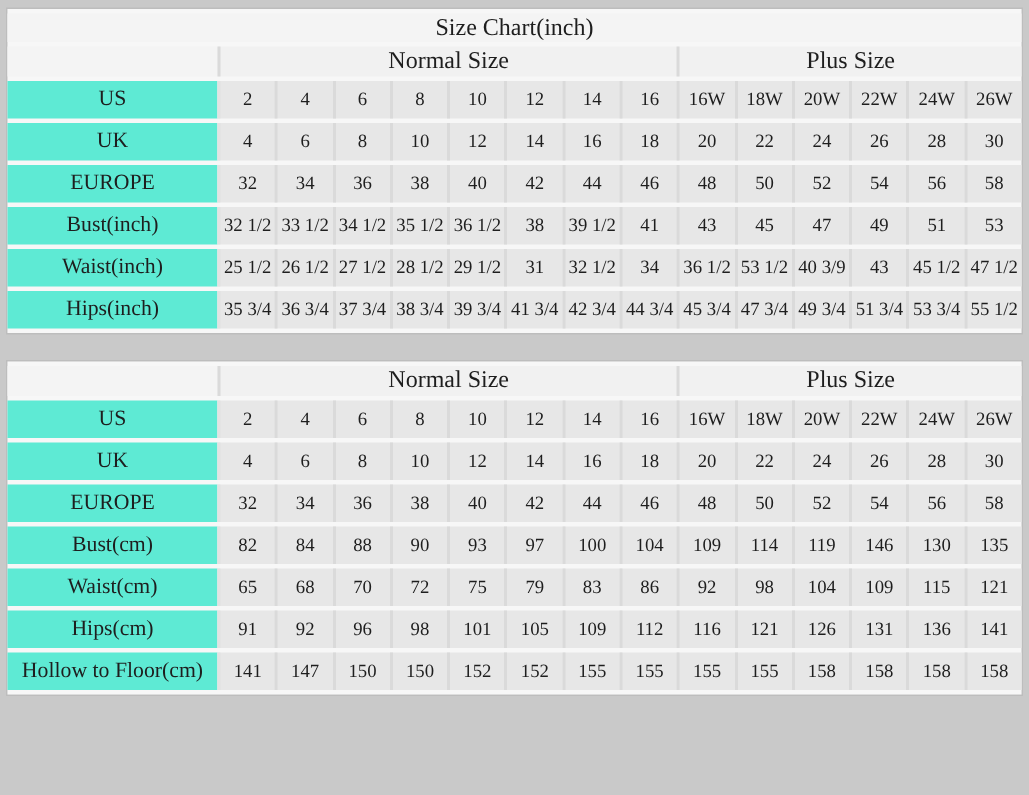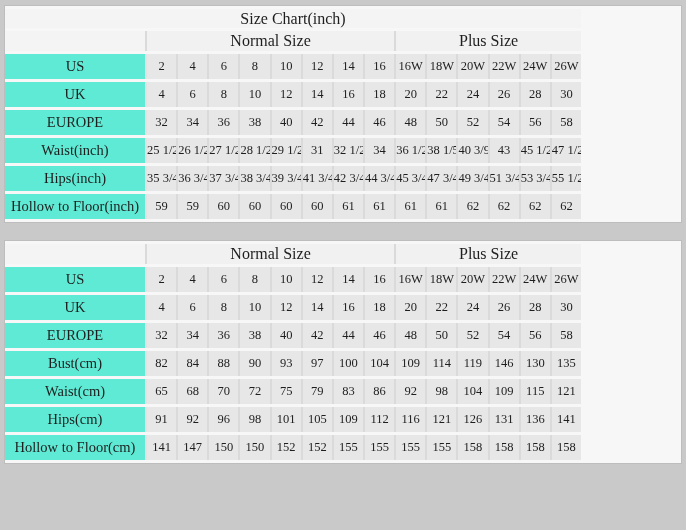--- a/index.html
+++ b/index.html
@@ -17,21 +17,21 @@
     padding: 5px 4px 0 4px;
     display: flex;
     flex-direction: column;
     gap: 17px;
   }
   .chart-table-wrap {
     background: #f7f7f7;
     border: 1px solid #bdbdbd;
   }
   table.size-chart {
-    width: 576px;
+    width: 676px;
     table-layout: fixed;
     border-collapse: separate;
     border-spacing: 0 3px;
     background: #f7f7f7;
   }
   col.col-label { width: 140px; }
   td {
     overflow: hidden;
     white-space: nowrap;
     text-align: center;
@@ -143,31 +143,48 @@
             <td class="data-cell">44</td>
             <td class="data-cell">46</td>
             <td class="data-cell">48</td>
             <td class="data-cell">50</td>
             <td class="data-cell">52</td>
             <td class="data-cell">54</td>
             <td class="data-cell">56</td>
             <td class="data-cell">58</td>
           </tr>
           <tr>
+            <td class="label-cell">Bust(inch)</td>
+            <td class="data-cell first-data">32 1/2</td>
+            <td class="data-cell">33 1/2</td>
+            <td class="data-cell">34 1/2</td>
+            <td class="data-cell">35 1/2</td>
+            <td class="data-cell">36 1/2</td>
+            <td class="data-cell">38</td>
+            <td class="data-cell">39 1/2</td>
+            <td class="data-cell">41</td>
+            <td class="data-cell">43</td>
+            <td class="data-cell">45</td>
+            <td class="data-cell">47</td>
+            <td class="data-cell">49</td>
+            <td class="data-cell">51</td>
+            <td class="data-cell">53</td>
+          </tr>
+          <tr>
             <td class="label-cell">Waist(inch)</td>
             <td class="data-cell first-data">25 1/2</td>
             <td class="data-cell">26 1/2</td>
             <td class="data-cell">27 1/2</td>
             <td class="data-cell">28 1/2</td>
             <td class="data-cell">29 1/2</td>
             <td class="data-cell">31</td>
             <td class="data-cell">32 1/2</td>
             <td class="data-cell">34</td>
             <td class="data-cell">36 1/2</td>
-            <td class="data-cell">38 1/5</td>
+            <td class="data-cell">53 1/2</td>
             <td class="data-cell">40 3/9</td>
             <td class="data-cell">43</td>
             <td class="data-cell">45 1/2</td>
             <td class="data-cell">47 1/2</td>
           </tr>
           <tr>
             <td class="label-cell">Hips(inch)</td>
             <td class="data-cell first-data">35 3/4</td>
             <td class="data-cell">36 3/4</td>
             <td class="data-cell">37 3/4</td>
@@ -176,37 +193,20 @@
             <td class="data-cell">41 3/4</td>
             <td class="data-cell">42 3/4</td>
             <td class="data-cell">44 3/4</td>
             <td class="data-cell">45 3/4</td>
             <td class="data-cell">47 3/4</td>
             <td class="data-cell">49 3/4</td>
             <td class="data-cell">51 3/4</td>
             <td class="data-cell">53 3/4</td>
             <td class="data-cell">55 1/2</td>
           </tr>
-          <tr>
-            <td class="label-cell">Hollow to Floor(inch)</td>
-            <td class="data-cell first-data">59</td>
-            <td class="data-cell">59</td>
-            <td class="data-cell">60</td>
-            <td class="data-cell">60</td>
-            <td class="data-cell">60</td>
-            <td class="data-cell">60</td>
-            <td class="data-cell">61</td>
-            <td class="data-cell">61</td>
-            <td class="data-cell">61</td>
-            <td class="data-cell">61</td>
-            <td class="data-cell">62</td>
-            <td class="data-cell">62</td>
-            <td class="data-cell">62</td>
-            <td class="data-cell">62</td>
-          </tr>
         </tbody>
       </table>
     </div>
   <div class="chart-table-wrap">
       <table class="size-chart">
         <colgroup>
           <col class="col-label">
           <col>
           <col>
           <col>

